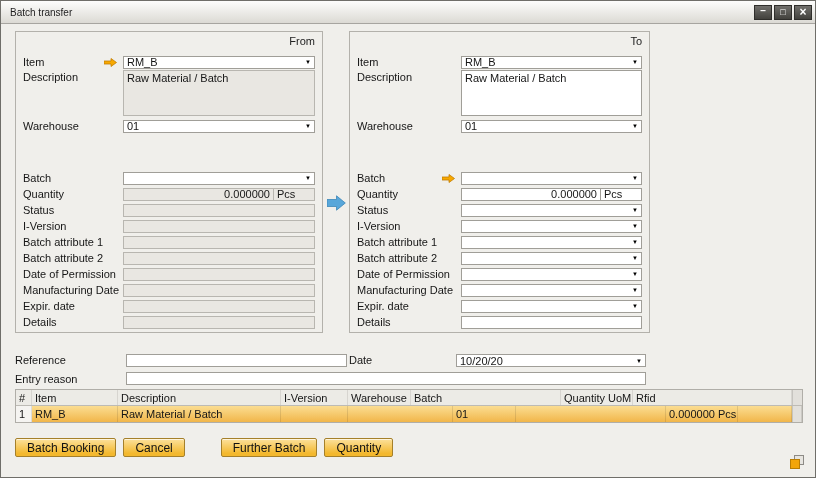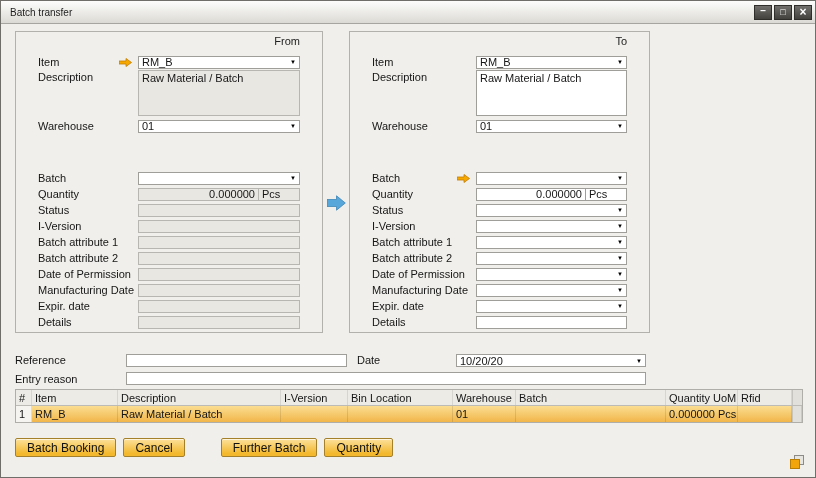--- a/index.html
+++ b/index.html
@@ -10,21 +10,21 @@
   
   .titlebar{position:absolute;top:0;left:0;right:0;height:23px;background:linear-gradient(#fdfdfc,#dcdad4);border-bottom:1px solid #a7a5a0;display:flex;align-items:center;padding:0 3px 0 9px}
   .title{flex:1;font-size:10px;font-weight:normal;color:#1d1d1d}
   .winbtns{display:flex;gap:2px}
   .winbtn{width:18px;height:15px;border:1px solid #2f2e2b;background:linear-gradient(#706f6b,#42413d);color:#fff;display:flex;align-items:center;justify-content:center;line-height:1;cursor:default}
   .winbtn.min span{font-size:10px;font-weight:bold;margin-top:-2px}
   .winbtn.max span{font-size:9px}
   .winbtn.close span{font-size:12px;font-weight:bold;margin-top:-1px}
 
   
-  .panel{position:absolute;top:30px;background:#f0efeb;border:1px solid #b3b1ab;padding:3px 22px}
+  .panel{position:absolute;top:30px;background:#f0efeb;border:1px solid #b3b1ab;padding:3px 7px}
   .panel.from{left:14px;width:308px;height:302px}
   .panel.to{left:348px;width:301px;height:302px}
   .phead{text-align:right;height:15px;margin-bottom:4px;color:#222}
   .fr{display:flex;align-items:center;height:16px}
   .fr.desc{height:48px;align-items:flex-start}
   .fr.desc .lb{padding-top:1px}
   .lb{flex:none;width:100px;display:flex;align-items:center;justify-content:space-between;padding-right:6px;overflow:hidden;white-space:nowrap}
   .to .lb{width:104px}
   .ct{flex:1;min-width:0}
   .sp{height:36px}
@@ -41,21 +41,21 @@
   .qn{flex:1;justify-content:flex-end}
   .uo{width:42px;margin-left:-1px;flex:none}
   .larr{display:block;flex:none}
 
   .transfer-arrow{position:absolute;left:326px;top:194px}
 
   
   .ref{position:absolute;left:14px;top:353px;right:14px;display:flex;align-items:flex-start;height:15px}
   .flbl{width:111px;flex:none;white-space:nowrap}
   .ref .inp{width:221px;flex:none}
-  .dlbl{width:109px;flex:none;padding-left:10px;white-space:nowrap}
+  .dlbl{width:109px;flex:none;padding-left:2px;white-space:nowrap}
   .dcombo{width:190px;flex:none}
   .ent{position:absolute;left:14px;top:370px;display:flex;align-items:center;height:15px}
   .ent .inp{width:520px;flex:none}
 
   
   .tbl{position:absolute;left:14px;top:388px;width:788px;border:1px solid #b0aea8;background:#fbfaf8}
   .trow{display:flex;height:16px}
   .trow.th{background:#ecebe6;border-bottom:1px solid #bdbbb5}
   .tc{padding:1px 3px;border-right:1px solid #d7d5d0;overflow:hidden;white-space:nowrap;display:flex;align-items:center}
   .c0{width:16px;flex:none}.c1{width:86px;flex:none}.c2{width:163px;flex:none}.c3{width:67px;flex:none}
@@ -336,21 +336,20 @@
     <span class="flbl">Entry reason</span>
     <input class="inp" value="" style="">
   </div>
 
   <div class="tbl">
     <div class="trow th">
       <div class="tc c0">#</div>
       <div class="tc c1">Item</div>
       <div class="tc c2">Description</div>
       <div class="tc c3">I-Version</div>
-      <div class="tc c4">Bin Location</div>
       <div class="tc c5">Warehouse</div>
       <div class="tc c6">Batch</div>
       <div class="tc c7">Quantity UoM</div>
       <div class="tc c8">Rfid</div>
       <div class="tc c9"></div>
     </div>
     <div class="trow dr">
       <div class="tc c0">1</div>
       <div class="tc c1 sel">RM_B</div>
       <div class="tc c2 sel">Raw Material / Batch</div>

